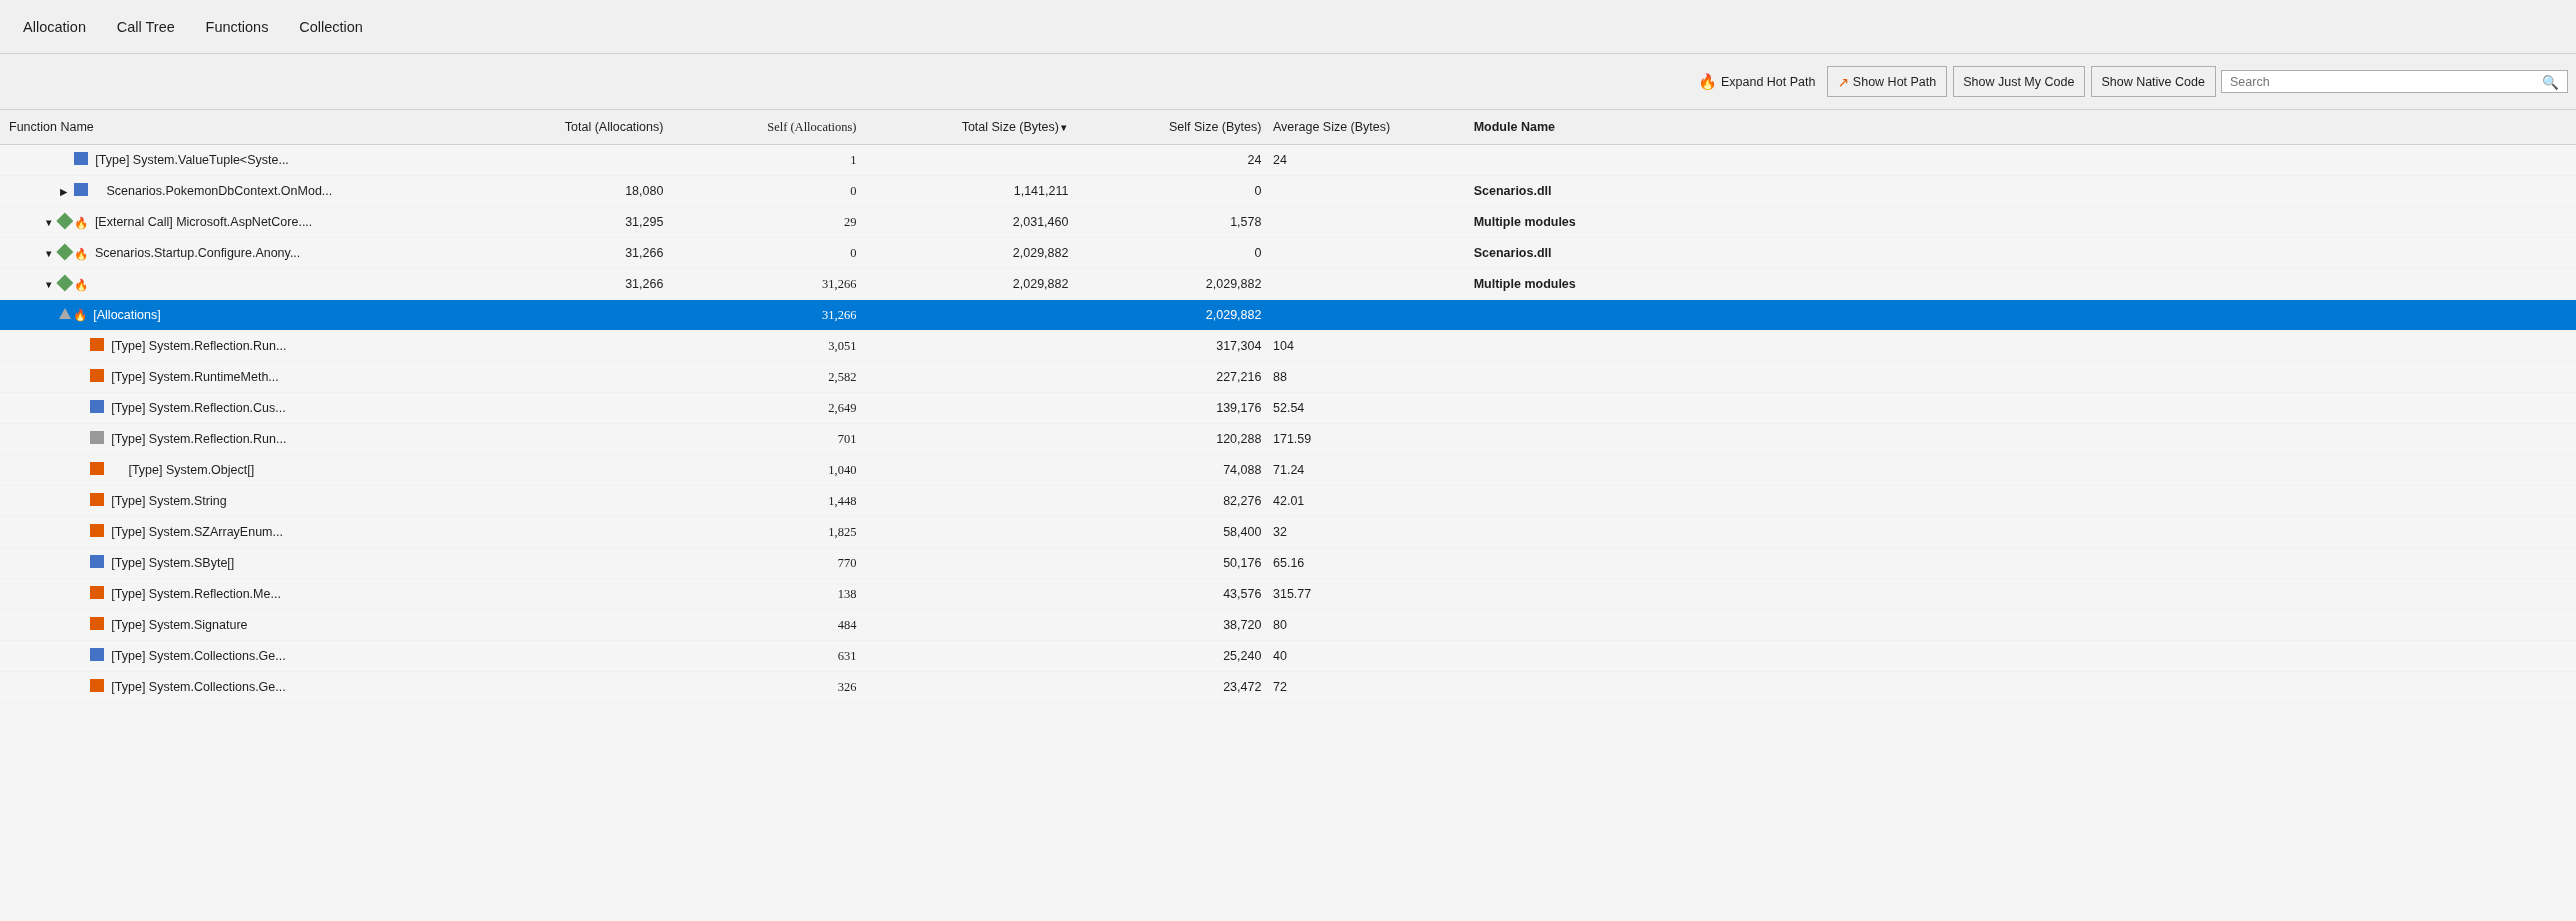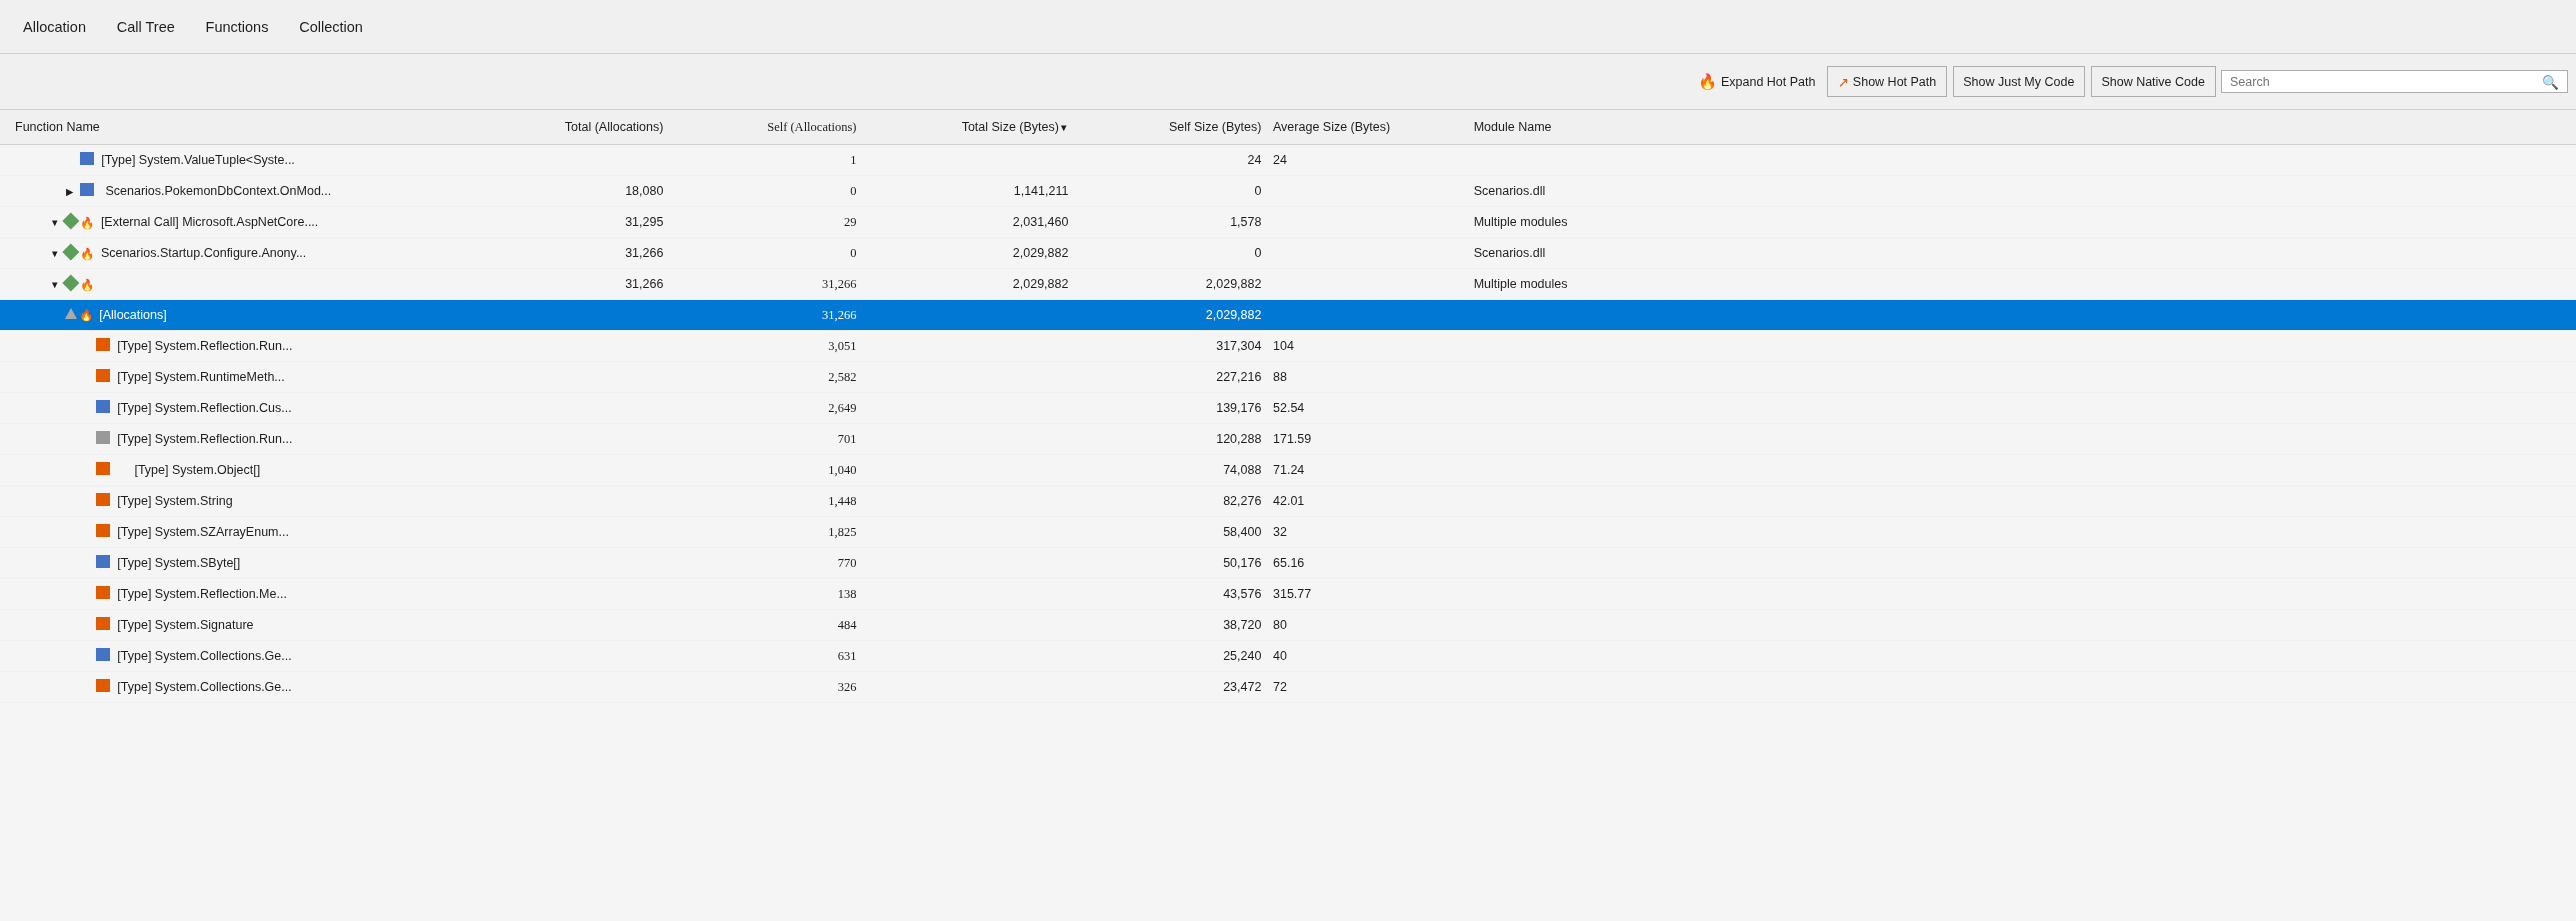--- a/index.html
+++ b/index.html
@@ -152,30 +152,30 @@
       display: flex;
       align-items: center;
       height: 100%;
       font-size: 12.5px;
       white-space: nowrap;
       overflow: hidden;
     }
 
     .cell-function {
       width: 482px;
-      padding-left: 15px;
+      padding-left: 9px;
       gap: 1.9px;
     }
 
     .cell-total-alloc { width: 193px; justify-content: flex-end; padding-right: 11.6px; }
     .cell-self-alloc { width: 193px; justify-content: flex-end; padding-right: 11.6px; font-family: Liberation Serif, serif; }
     .cell-total-size { width: 212px; justify-content: flex-end; padding-right: 11.6px; }
     .cell-self-size { width: 193px; justify-content: flex-end; padding-right: 11.6px; }
     .cell-avg-size { width: 193px; justify-content: flex-start; padding-right: 11.6px; }
-    .cell-module { flex: 1; padding-left: 7.7px; }
+    .cell-module { flex: 1; padding-left: 7.7px; font-weight: bold; }
 
     .indent { display: inline-block; }
 
     .expand-btn {
       width: 13.5px;
       height: 13.5px;
       display: inline-flex;
       align-items: center;
       justify-content: center;
       cursor: pointer;
@@ -300,21 +300,21 @@
         <div class="cell cell-total-size"></div>
         <div class="cell cell-self-size">24</div>
         <div class="cell cell-avg-size">24</div>
         <div class="cell cell-module"></div>
       </div>
       <div class="table-row">
         <div class="cell cell-function">
           <span class="indent" style="width: 46px; display: inline-block;"></span>
           <span class="expand-btn">▶</span>
           <span><span class="icon-square-blue"></span></span>
-          <span style="margin-left: 8px;">Scenarios.PokemonDbContext.OnMod...</span>
+          <span style="margin-left: 15px;">Scenarios.PokemonDbContext.OnMod...</span>
         </div>
         <div class="cell cell-total-alloc">18,080</div>
         <div class="cell cell-self-alloc">0</div>
         <div class="cell cell-total-size">1,141,211</div>
         <div class="cell cell-self-size">0</div>
         <div class="cell cell-avg-size"></div>
         <div class="cell cell-module">Scenarios.dll</div>
       </div>
       <div class="table-row">
         <div class="cell cell-function">

